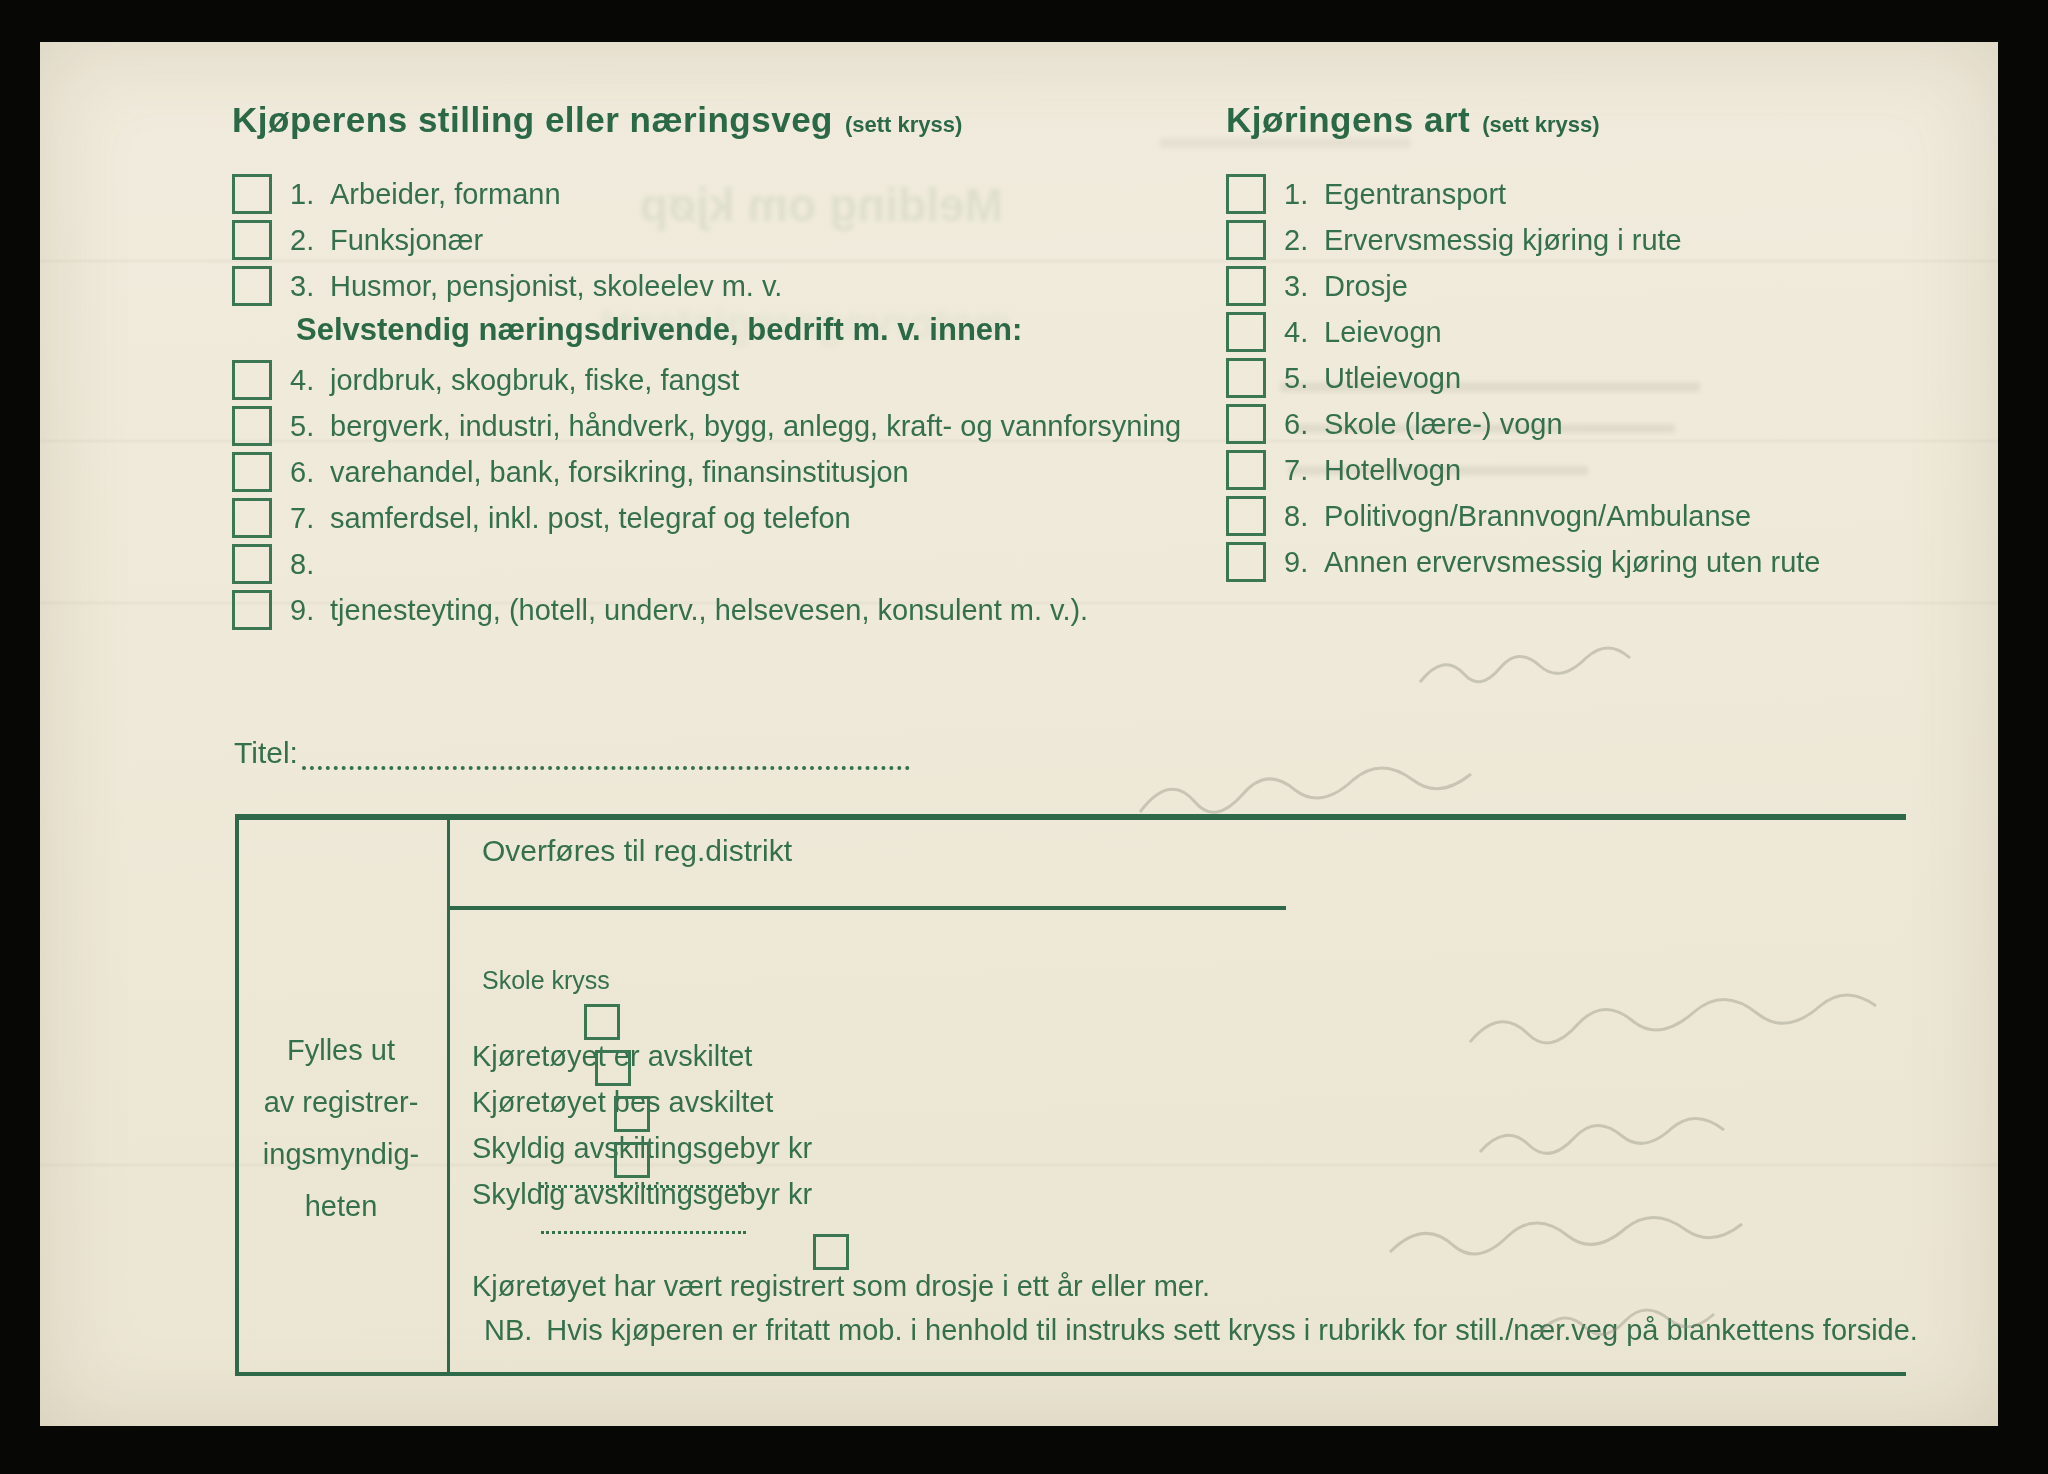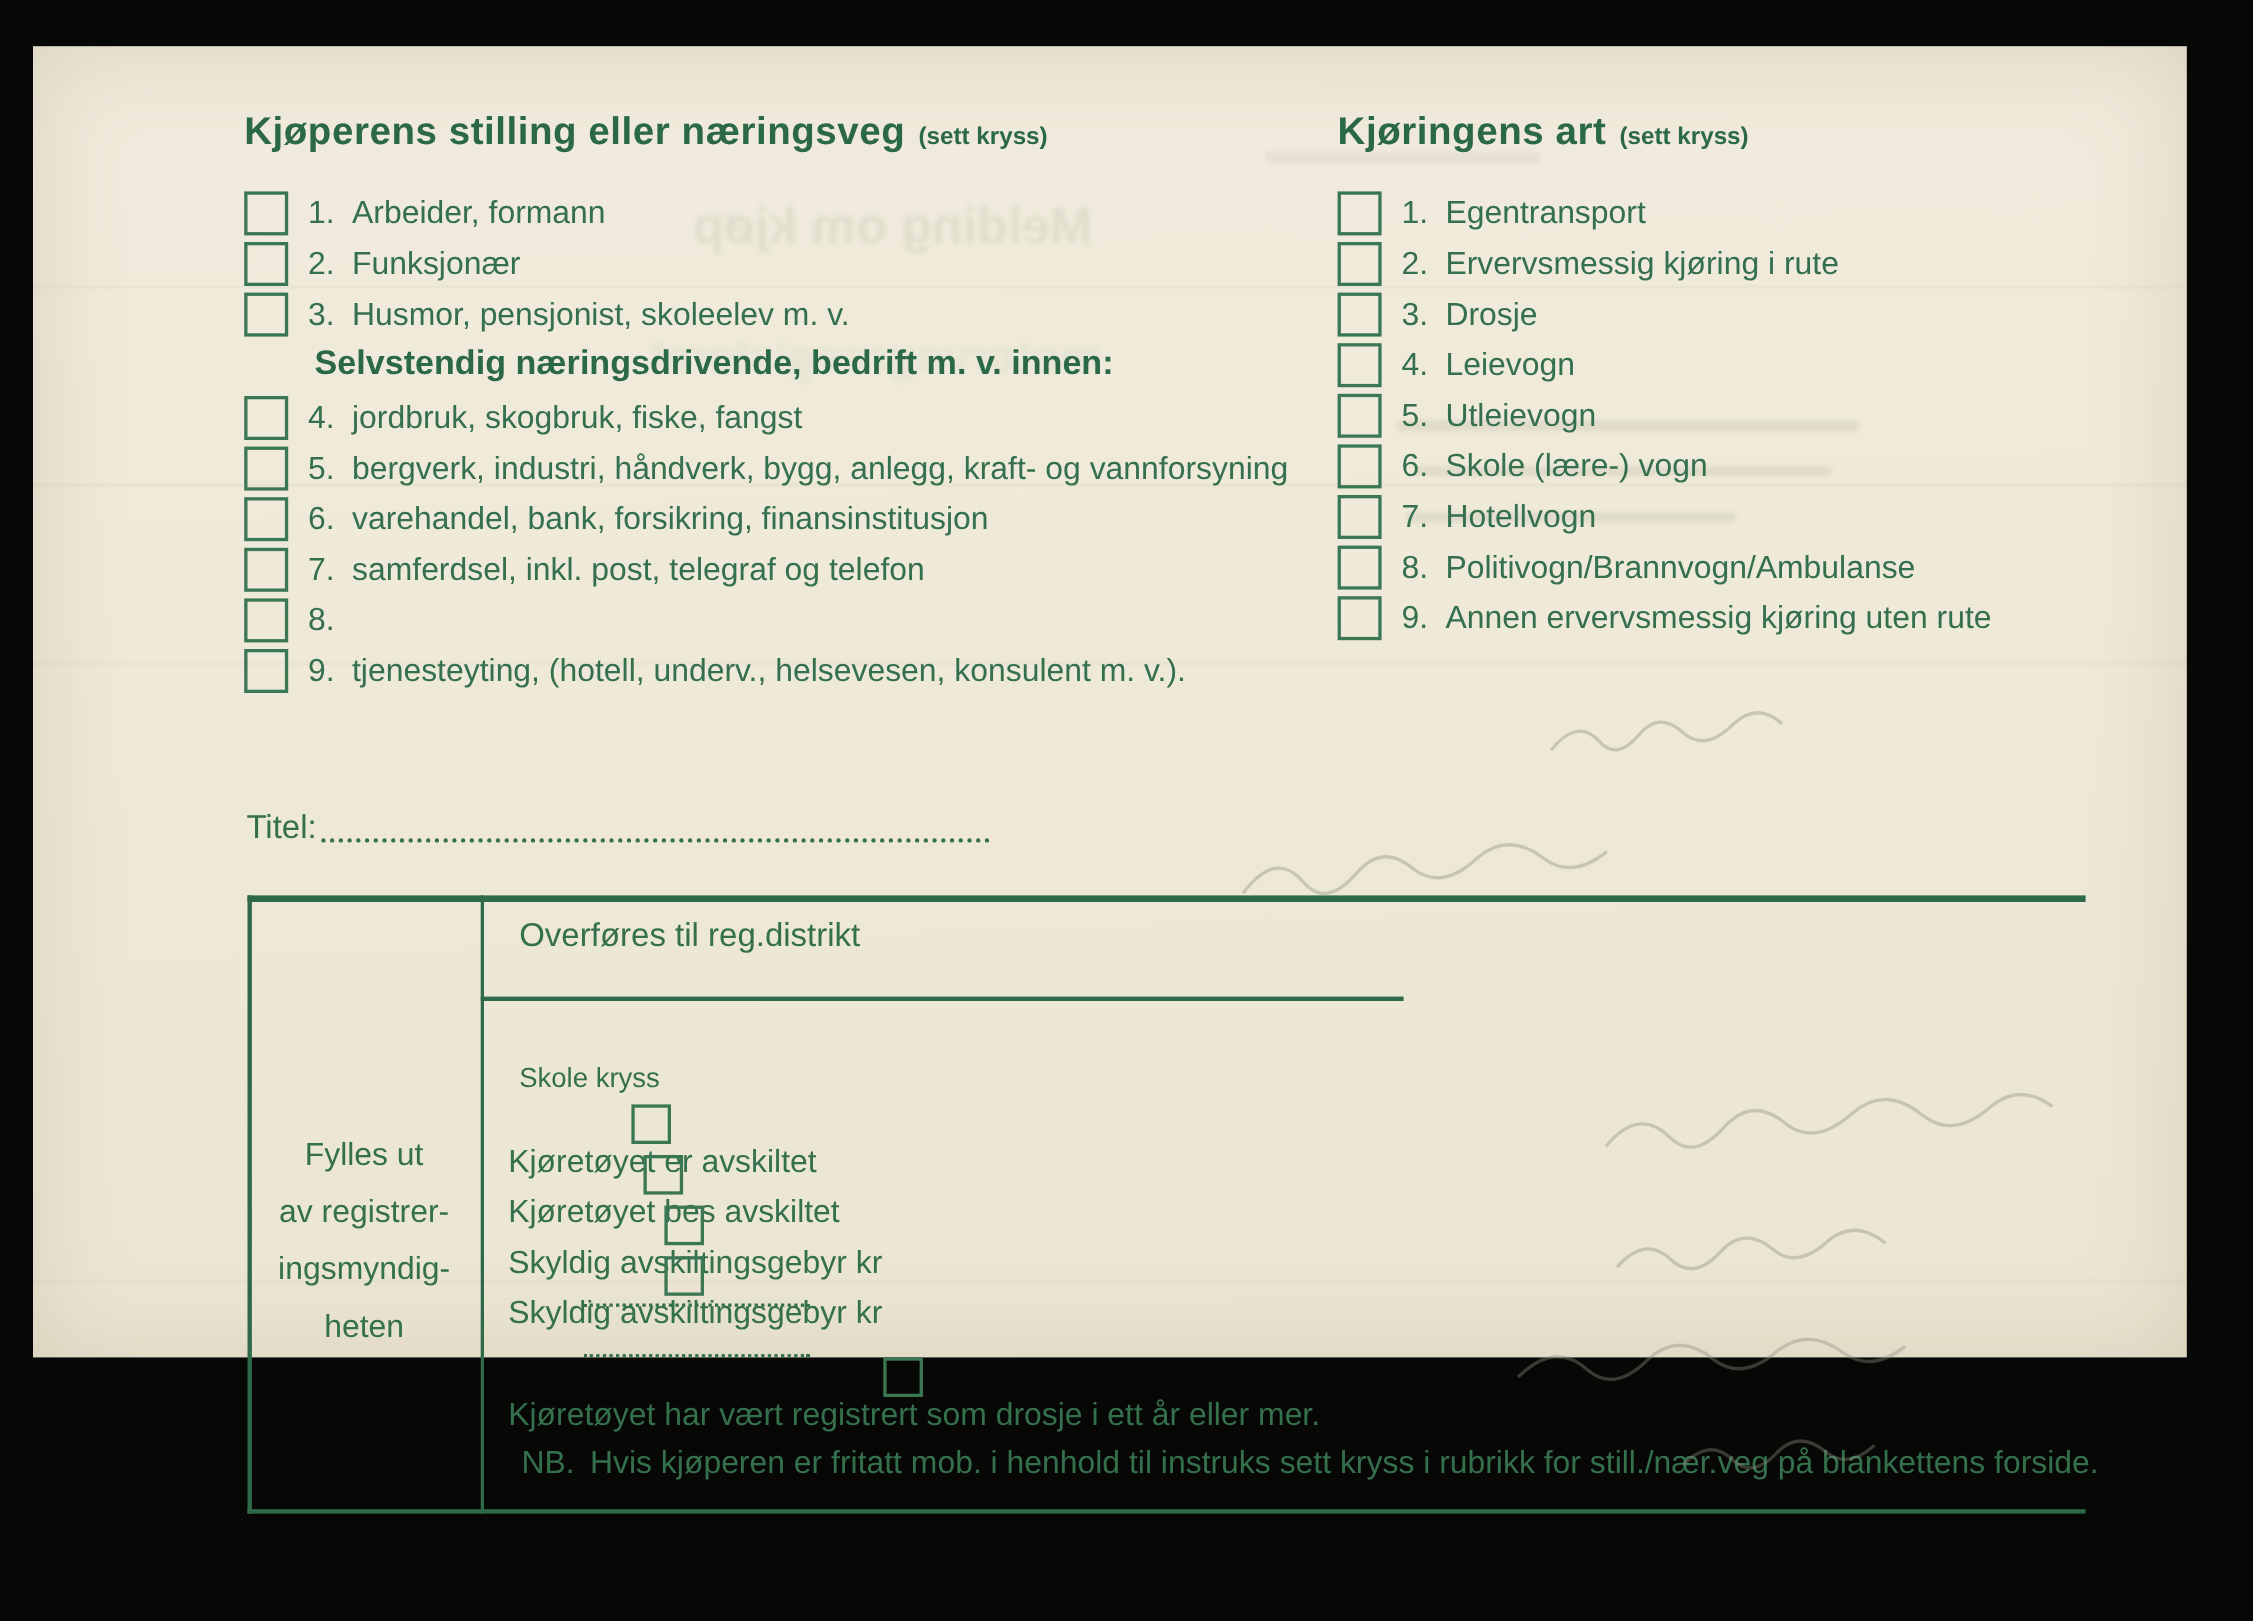--- a/index.html
+++ b/index.html
@@ -2,21 +2,21 @@
 <html><head>
 <meta charset="utf-8">
 <style>
   html,body{margin:0;padding:0;}
   body{
     width:2048px;height:1474px;position:relative;overflow:hidden;
     background:#070706;
     font-family:"Liberation Sans", sans-serif;
   }
   .paper{
-    position:absolute;left:30px;top:42px;width:1958px;height:1192px;
+    position:absolute;left:40px;top:42px;width:1958px;height:1384px;
     background:linear-gradient(178deg,#f0ebdc 0%,#eee9d8 45%,#ebe6d3 100%);
     box-shadow:inset 0 0 90px rgba(120,108,72,.18);
   }
   
   .crease{position:absolute;left:0;width:100%;height:2px;background:rgba(95,85,60,.06);filter:blur(1px);}
   
   .ghost{position:absolute;transform:scaleX(-1);color:#7f997f;filter:blur(2px);font-weight:bold;white-space:nowrap;}
   .ghost-bar{position:absolute;background:#8a8877;opacity:.14;filter:blur(2px);border-radius:2px;}
   
   .hd{position:absolute;color:#2b6946;font-weight:bold;font-size:35px;letter-spacing:.5px;white-space:nowrap;}
@@ -28,21 +28,21 @@
   .brow{left:432px;flex-direction:column;}
   .cb{
     display:inline-block;width:34px;height:34px;border:3px solid #3c7754;
     background:transparent;flex:0 0 auto;margin-right:18px;
   }
   .cb.small{width:30px;height:30px;border-width:3px;margin-right:20px;}
   .num{color:#35704d;font-size:29px;min-width:40px;}
   .lbl{color:#35704d;font-size:29px;}
   .subhead{position:absolute;left:256px;top:270px;color:#2b6946;font-weight:bold;font-size:31px;white-space:nowrap;}
   
-  .titel{position:absolute;left:194px;top:694px;display:flex;align-items:flex-start;}
+  .titel{position:absolute;left:194px;top:694px;display:flex;align-items:flex-end;}
   .titel .lbl{font-size:30px;}
   .leader{display:inline-block;border-bottom:4px dotted #35704d;height:26px;}
   .titel .leader{width:608px;margin-left:4px;}
   .kr-leader{width:205px;margin-left:3px;height:20px;border-bottom:3px dotted #35704d;}
   
   .hline,.vline{position:absolute;background:#2e6a49;}
   
   .sidelabel{position:absolute;left:195px;top:982px;width:212px;text-align:center;color:#35704d;font-size:29px;line-height:52px;}
   .overfores{position:absolute;left:442px;top:792px;color:#35704d;font-size:30px;}
   .settkryss{position:absolute;left:442px;top:924px;color:#35704d;font-size:25px;}

